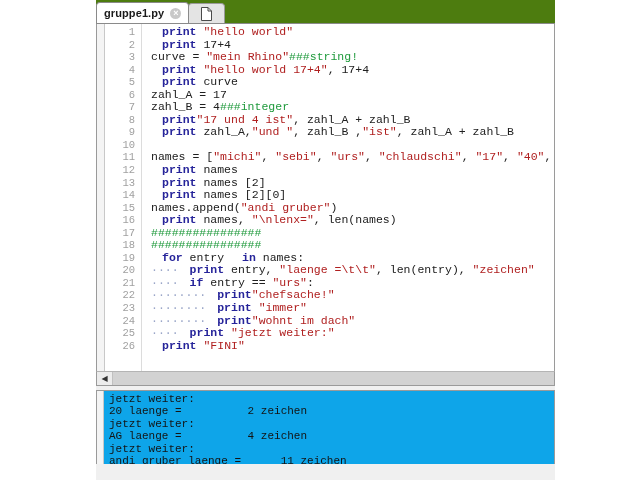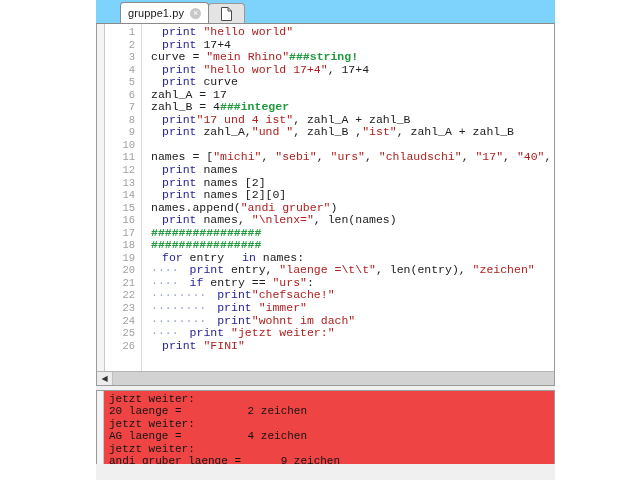--- a/index.html
+++ b/index.html
@@ -27,26 +27,27 @@
     top: 0px;
     width: 459px;
     height: 480px;
     background: #f0f0f0;
   }
 
   
   .tabstrip {
     position: relative;
     height: 24px;
-    background: #7dd3fc;
+    background: #4d7c0f;
     border-bottom: 1px solid #8a8a8a;
     box-sizing: border-box;
-    padding-left: 24px;
+    padding-left: 0;
     display: flex;
     align-items: flex-end;
+    font-weight: bold;
   }
 
   .tab {
     position: relative;
     height: 20px;
     box-sizing: border-box;
     display: flex;
     align-items: center;
     padding: 0 7px;
     font-size: 11px;
@@ -144,23 +145,23 @@
     color: #a0a0a0;
     font-size: 10.5px;
   }
 
   .ltext {
     position: absolute;
     left: 54px;
     white-space: pre;
   }
 
-  .kw   { color: #26249a; font-weight: normal; padding-left: 11px; }
+  .kw   { color: #26249a; font-weight: bold; padding-left: 11px; }
   .str  { color: #b02020; }
-  .cmt  { color: #1f9a3c; font-weight: bold; }
+  .cmt  { color: #1f9a3c; font-weight: normal; }
   .pln  { color: #202020; }
   .dot  { color: #9aa6c8; }
 
   
   .hscroll {
     position: relative;
     height: 15px;
     background: #e9e9e9;
     border: 1px solid #9a9a9a;
     border-top: 1px solid #b4b4b4;
@@ -184,21 +185,21 @@
   .hscroll-track {
     flex: 1;
     background: #d2d2d2;
   }
 
   
   .console-wrap {
     position: relative;
     margin-top: 4px;
     height: 74px;
-    background: #ef4444;
+    background: #0ea5e9;
     border: 1px solid #9a9a9a;
     border-bottom: none;
     box-sizing: border-box;
     overflow: hidden;
   }
 
   .console-rail {
     position: absolute;
     left: 0; top: 0; bottom: 0;
     width: 6px;
@@ -248,17 +249,17 @@
       <div class="code-lines" id="code-lines"><div class="line"><span class="lno">1</span><span class="ltext"><span class="kw">print</span><span class="pln"> </span><span class="str">"hello world"</span></span></div><div class="line"><span class="lno">2</span><span class="ltext"><span class="kw">print</span><span class="pln"> 17+4</span></span></div><div class="line"><span class="lno">3</span><span class="ltext"><span class="pln">curve = </span><span class="str">"mein Rhino"</span><span class="cmt">###string!</span></span></div><div class="line"><span class="lno">4</span><span class="ltext"><span class="kw">print</span><span class="pln"> </span><span class="str">"hello world 17+4"</span><span class="pln">, 17+4</span></span></div><div class="line"><span class="lno">5</span><span class="ltext"><span class="kw">print</span><span class="pln"> curve</span></span></div><div class="line"><span class="lno">6</span><span class="ltext"><span class="pln">zahl_A = 17</span></span></div><div class="line"><span class="lno">7</span><span class="ltext"><span class="pln">zahl_B = 4</span><span class="cmt">###integer</span></span></div><div class="line"><span class="lno">8</span><span class="ltext"><span class="kw">print</span><span class="str">"17 und 4 ist"</span><span class="pln">, zahl_A + zahl_B</span></span></div><div class="line"><span class="lno">9</span><span class="ltext"><span class="kw">print</span><span class="pln"> zahl_A,</span><span class="str">"und "</span><span class="pln">, zahl_B ,</span><span class="str">"ist"</span><span class="pln">, zahl_A + zahl_B</span></span></div><div class="line"><span class="lno">10</span><span class="ltext"></span></div><div class="line"><span class="lno">11</span><span class="ltext"><span class="pln">names = [</span><span class="str">"michi"</span><span class="pln">, </span><span class="str">"sebi"</span><span class="pln">, </span><span class="str">"urs"</span><span class="pln">, </span><span class="str">"chlaudschi"</span><span class="pln">, </span><span class="str">"17"</span><span class="pln">, </span><span class="str">"40"</span><span class="pln">, </span></span></div><div class="line"><span class="lno">12</span><span class="ltext"><span class="kw">print</span><span class="pln"> names</span></span></div><div class="line"><span class="lno">13</span><span class="ltext"><span class="kw">print</span><span class="pln"> names [2]</span></span></div><div class="line"><span class="lno">14</span><span class="ltext"><span class="kw">print</span><span class="pln"> names [2][0]</span></span></div><div class="line"><span class="lno">15</span><span class="ltext"><span class="pln">names.append(</span><span class="str">"andi gruber"</span><span class="pln">)</span></span></div><div class="line"><span class="lno">16</span><span class="ltext"><span class="kw">print</span><span class="pln"> names, </span><span class="str">"\nlenx="</span><span class="pln">, len(names)</span></span></div><div class="line"><span class="lno">17</span><span class="ltext"><span class="cmt">################</span></span></div><div class="line"><span class="lno">18</span><span class="ltext"><span class="cmt">################</span></span></div><div class="line"><span class="lno">19</span><span class="ltext"><span class="kw">for</span><span class="pln"> entry </span><span class="kw">in</span><span class="pln"> names:</span></span></div><div class="line"><span class="lno">20</span><span class="ltext"><span class="dot">····</span><span class="kw">print</span><span class="pln"> entry, </span><span class="str">"laenge =\t\t"</span><span class="pln">, len(entry), </span><span class="str">"zeichen"</span></span></div><div class="line"><span class="lno">21</span><span class="ltext"><span class="dot">····</span><span class="kw">if</span><span class="pln"> entry == </span><span class="str">"urs"</span><span class="pln">:</span></span></div><div class="line"><span class="lno">22</span><span class="ltext"><span class="dot">········</span><span class="kw">print</span><span class="str">"chefsache!"</span></span></div><div class="line"><span class="lno">23</span><span class="ltext"><span class="dot">········</span><span class="kw">print</span><span class="pln"> </span><span class="str">"immer"</span></span></div><div class="line"><span class="lno">24</span><span class="ltext"><span class="dot">········</span><span class="kw">print</span><span class="str">"wohnt im dach"</span></span></div><div class="line"><span class="lno">25</span><span class="ltext"><span class="dot">····</span><span class="kw">print</span><span class="pln"> </span><span class="str">"jetzt weiter:"</span></span></div><div class="line"><span class="lno">26</span><span class="ltext"><span class="kw">print</span><span class="pln"> </span><span class="str">"FINI"</span></span></div></div>
     </div>
 
     <div class="hscroll">
       <div class="hscroll-btn">◀</div>
       <div class="hscroll-track"></div>
     </div>
 
     <div class="console-wrap">
       <div class="console-rail"></div>
-      <div class="console-lines" id="console-lines"><span class="cline">jetzt weiter:</span><span class="cline">20 laenge =          2 zeichen</span><span class="cline">jetzt weiter:</span><span class="cline">AG laenge =          4 zeichen</span><span class="cline">jetzt weiter:</span><span class="cline">andi gruber laenge =      9 zeichen</span><span class="cline">jetzt weiter:</span></div>
+      <div class="console-lines" id="console-lines"><span class="cline">jetzt weiter:</span><span class="cline">20 laenge =          2 zeichen</span><span class="cline">jetzt weiter:</span><span class="cline">AG laenge =          4 zeichen</span><span class="cline">jetzt weiter:</span><span class="cline">andi gruber laenge =      11 zeichen</span><span class="cline">jetzt weiter:</span></div>
     </div>
 
   </div>
 </div>
 
 </body></html>

